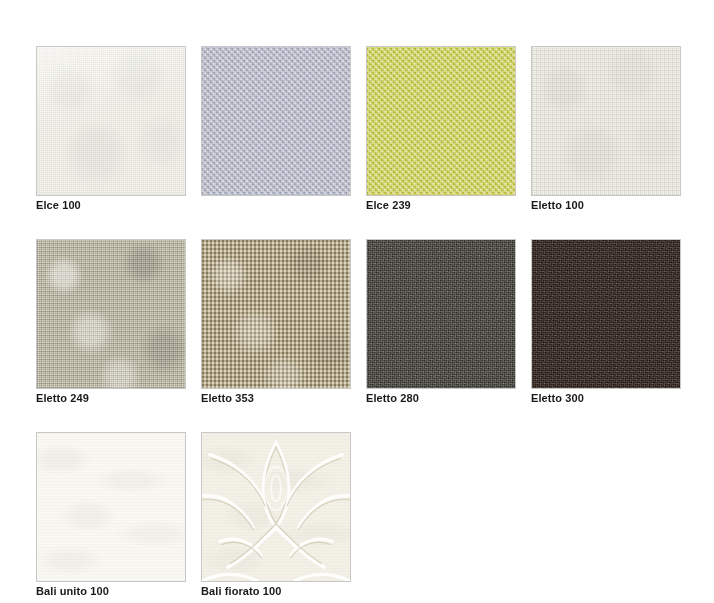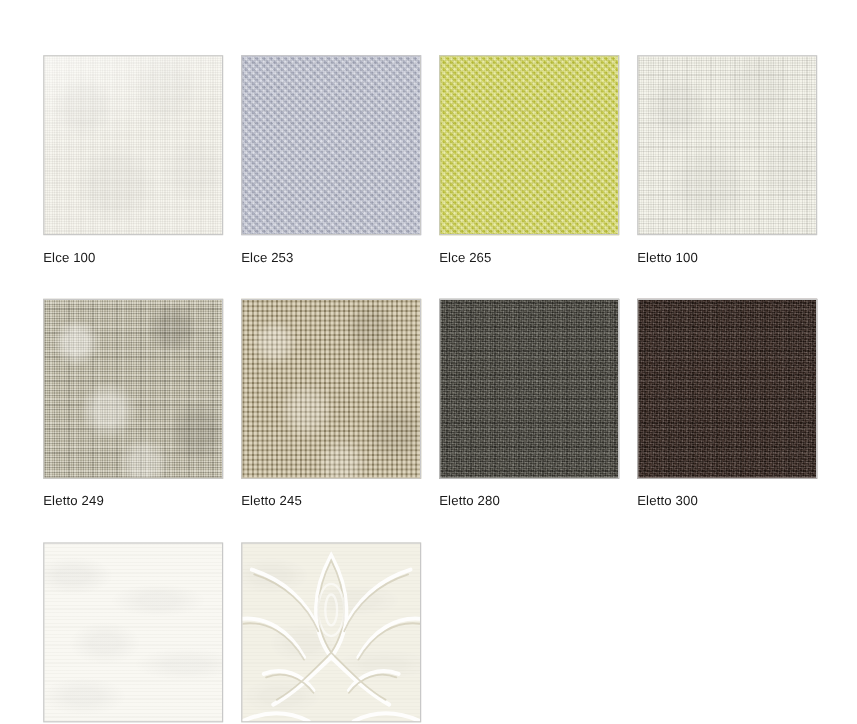--- a/index.html
+++ b/index.html
@@ -47,26 +47,27 @@
   }
 
   
   .tex {
     position: absolute;
     inset: 0;
     pointer-events: none;
   }
 
   .swatch-label {
-    margin-top: 12px;
+    margin-top: 2px;
     font-size: 11px;
     line-height: 14px;
     color: #1a1a1a;
     letter-spacing: 0.1px;
     white-space: nowrap;
+    font-weight: bold;
   }
 
   
   .tex-fine-a {
     background-image:
       repeating-linear-gradient(0deg, rgba(0,0,0,0.045) 0 1px, rgba(255,255,255,0.05) 1px 2px),
       repeating-linear-gradient(90deg, rgba(0,0,0,0.045) 0 1px, rgba(255,255,255,0.05) 1px 2px);
   }
   .tex-fine-b {
     background-image:
@@ -165,29 +166,28 @@
         <div class="tex hairline-sheen"></div>
       </div>
       <div class="swatch-label">Elce 100</div>
     </div>
 
     <div class="swatch-cell">
       <div class="swatch-tile" style="background-color: rgb(182, 186, 206);">
         <div class="tex tex-fine-b"></div>
         <div class="tex tex-fine-a"></div>
       </div>
-      <div class="swatch-label">Elce 253</div>
     </div>
 
     <div class="swatch-cell">
       <div class="swatch-tile" style="background-color: rgb(211, 216, 63);">
         <div class="tex tex-fine-b"></div>
         <div class="tex tex-fine-a"></div>
       </div>
-      <div class="swatch-label">Elce 265</div>
+      <div class="swatch-label">Elce 239</div>
     </div>
 
 
     <div class="swatch-cell">
       <div class="swatch-tile" style="background-color: rgb(243, 242, 232);">
         <div class="tex tex-linen" style="opacity:.55"></div>
         <div class="tex tex-cloud-soft"></div>
       </div>
       <div class="swatch-label">Eletto 100</div>
     </div>
@@ -198,21 +198,21 @@
         <div class="tex tex-linen-blotch"></div>
       </div>
       <div class="swatch-label">Eletto 249</div>
     </div>
 
     <div class="swatch-cell">
       <div class="swatch-tile" style="background-color: rgb(196, 179, 136);">
         <div class="tex tex-basket"></div>
         <div class="tex tex-linen-blotch" style="opacity:.65"></div>
       </div>
-      <div class="swatch-label">Eletto 245</div>
+      <div class="swatch-label">Eletto 353</div>
     </div>
 
 
     <div class="swatch-cell">
       <div class="swatch-tile" style="background-color: rgb(88, 86, 76);">
         <div class="tex tex-dark-weave"></div>
         <div class="tex tex-grain"></div>
       </div>
       <div class="swatch-label">Eletto 280</div>
     </div>

